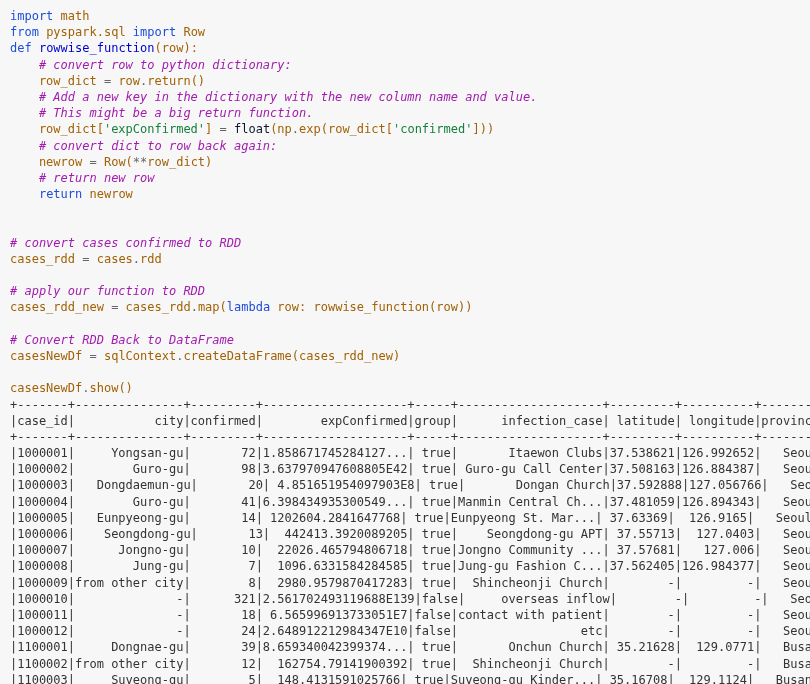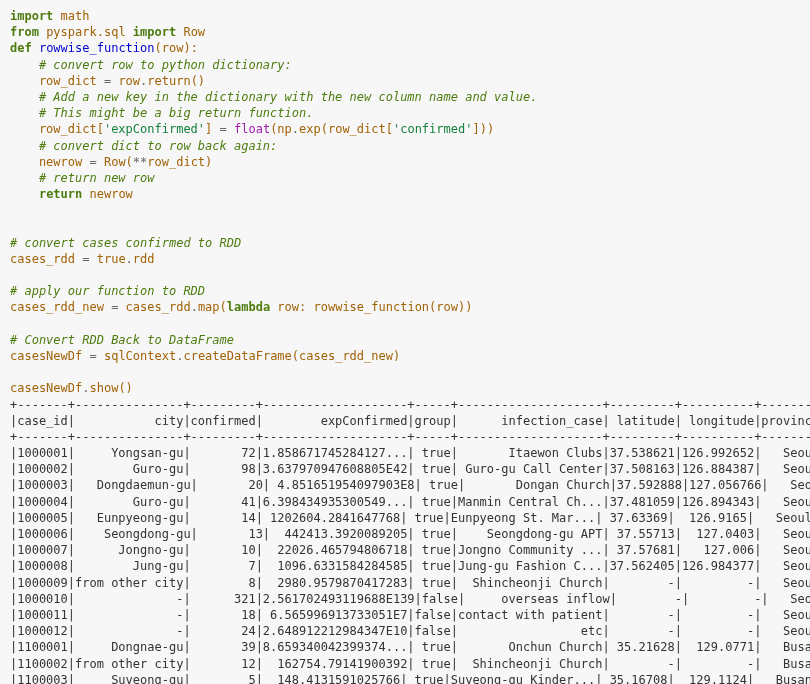--- a/index.html
+++ b/index.html
@@ -11,24 +11,24 @@
     line-height: 1.35;
     color: #333;
     width: 810px;
     box-sizing: border-box;
   }
   pre {
     margin: 0;
     white-space: pre;
     font-family: inherit;
   }
-  .kw       { color: #4d7c0f; font-weight: bold; }
-  .builtin  { color: #a21caf; }
+  .kw       { color: #1d4ed8; font-weight: normal; }
+  .builtin  { color: #0f172a; }
   .str      { color: #15803d; }
-  .cmt      { color: #4d7c0f; font-style: italic; }
+  .cmt      { color: #a21caf; font-style: italic; }
   .fn       { color: #0000cc; text-align: center; }
   .op       { color: #666; }
   .txt      { color: #a16207; }
   .out      { color: #333; }
 </style>
 </head>
 <body>
 
 <pre><span class="kw">import</span><span class="txt"> math</span>
 <span class="kw">from</span><span class="txt"> pyspark.sql </span><span class="kw">import</span><span class="txt"> Row</span>
@@ -38,21 +38,21 @@
 <span class="cmt">    # Add a new key in the dictionary with the new column name and value.</span>
 <span class="cmt">    # This might be a big return function.</span>
 <span class="txt">    row_dict[</span><span class="str">'expConfirmed'</span><span class="txt">] </span><span class="op">=</span><span> </span><span class="builtin">float</span><span class="txt">(np</span><span class="op">.</span><span class="txt">exp(row_dict[</span><span class="str">'confirmed'</span><span class="txt">]))</span>
 <span class="cmt">    # convert dict to row back again:</span>
 <span class="txt">    newrow </span><span class="op">=</span><span class="txt"> Row(</span><span class="op">**</span><span class="txt">row_dict)</span>
 <span class="cmt">    # return new row</span>
 <span>    </span><span class="kw">return</span><span class="txt"> newrow</span>
 
 
 <span class="cmt"># convert cases confirmed to RDD</span>
-<span class="txt">cases_rdd </span><span class="op">=</span><span class="txt"> true</span><span class="op">.</span><span class="txt">rdd</span>
+<span class="txt">cases_rdd </span><span class="op">=</span><span class="txt"> cases</span><span class="op">.</span><span class="txt">rdd</span>
 
 <span class="cmt"># apply our function to RDD</span>
 <span class="txt">cases_rdd_new </span><span class="op">=</span><span class="txt"> cases_rdd</span><span class="op">.</span><span class="txt">map(</span><span class="kw">lambda</span><span class="txt"> row: rowwise_function(row))</span>
 
 <span class="cmt"># Convert RDD Back to DataFrame</span>
 <span class="txt">casesNewDf </span><span class="op">=</span><span class="txt"> sqlContext</span><span class="op">.</span><span class="txt">createDataFrame(cases_rdd_new)</span>
 
 <span class="txt">casesNewDf</span><span class="op">.</span><span class="txt">show()</span>
 </pre>
 

